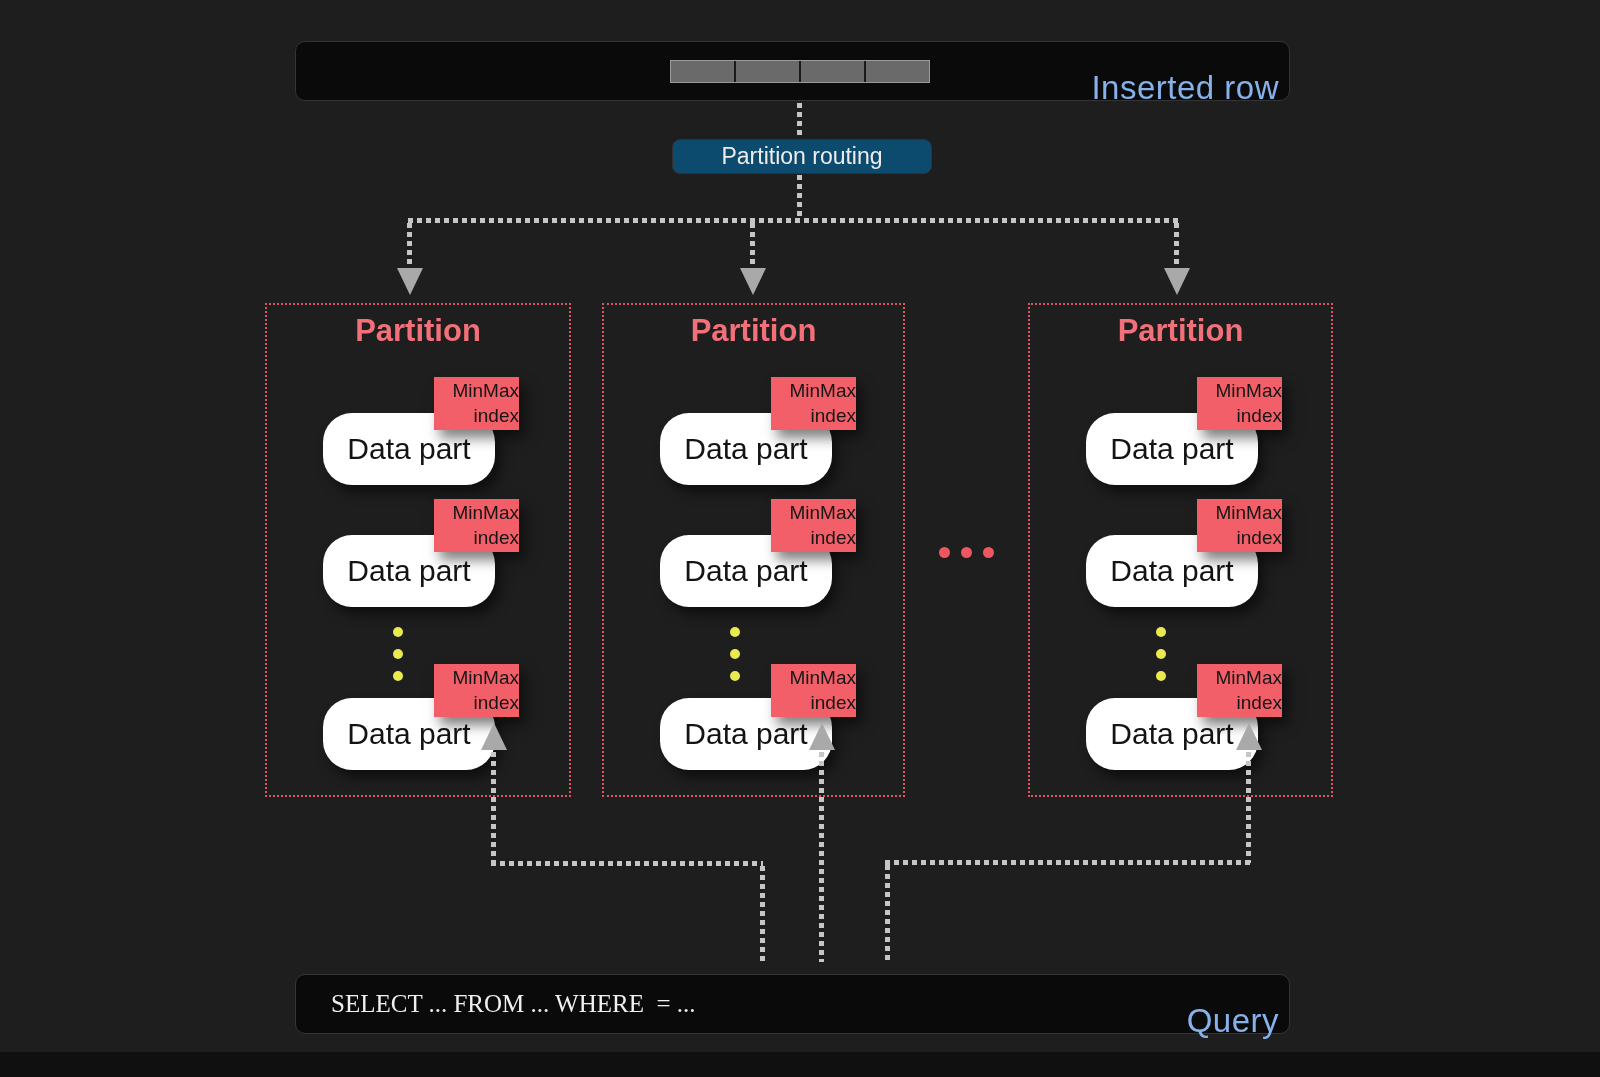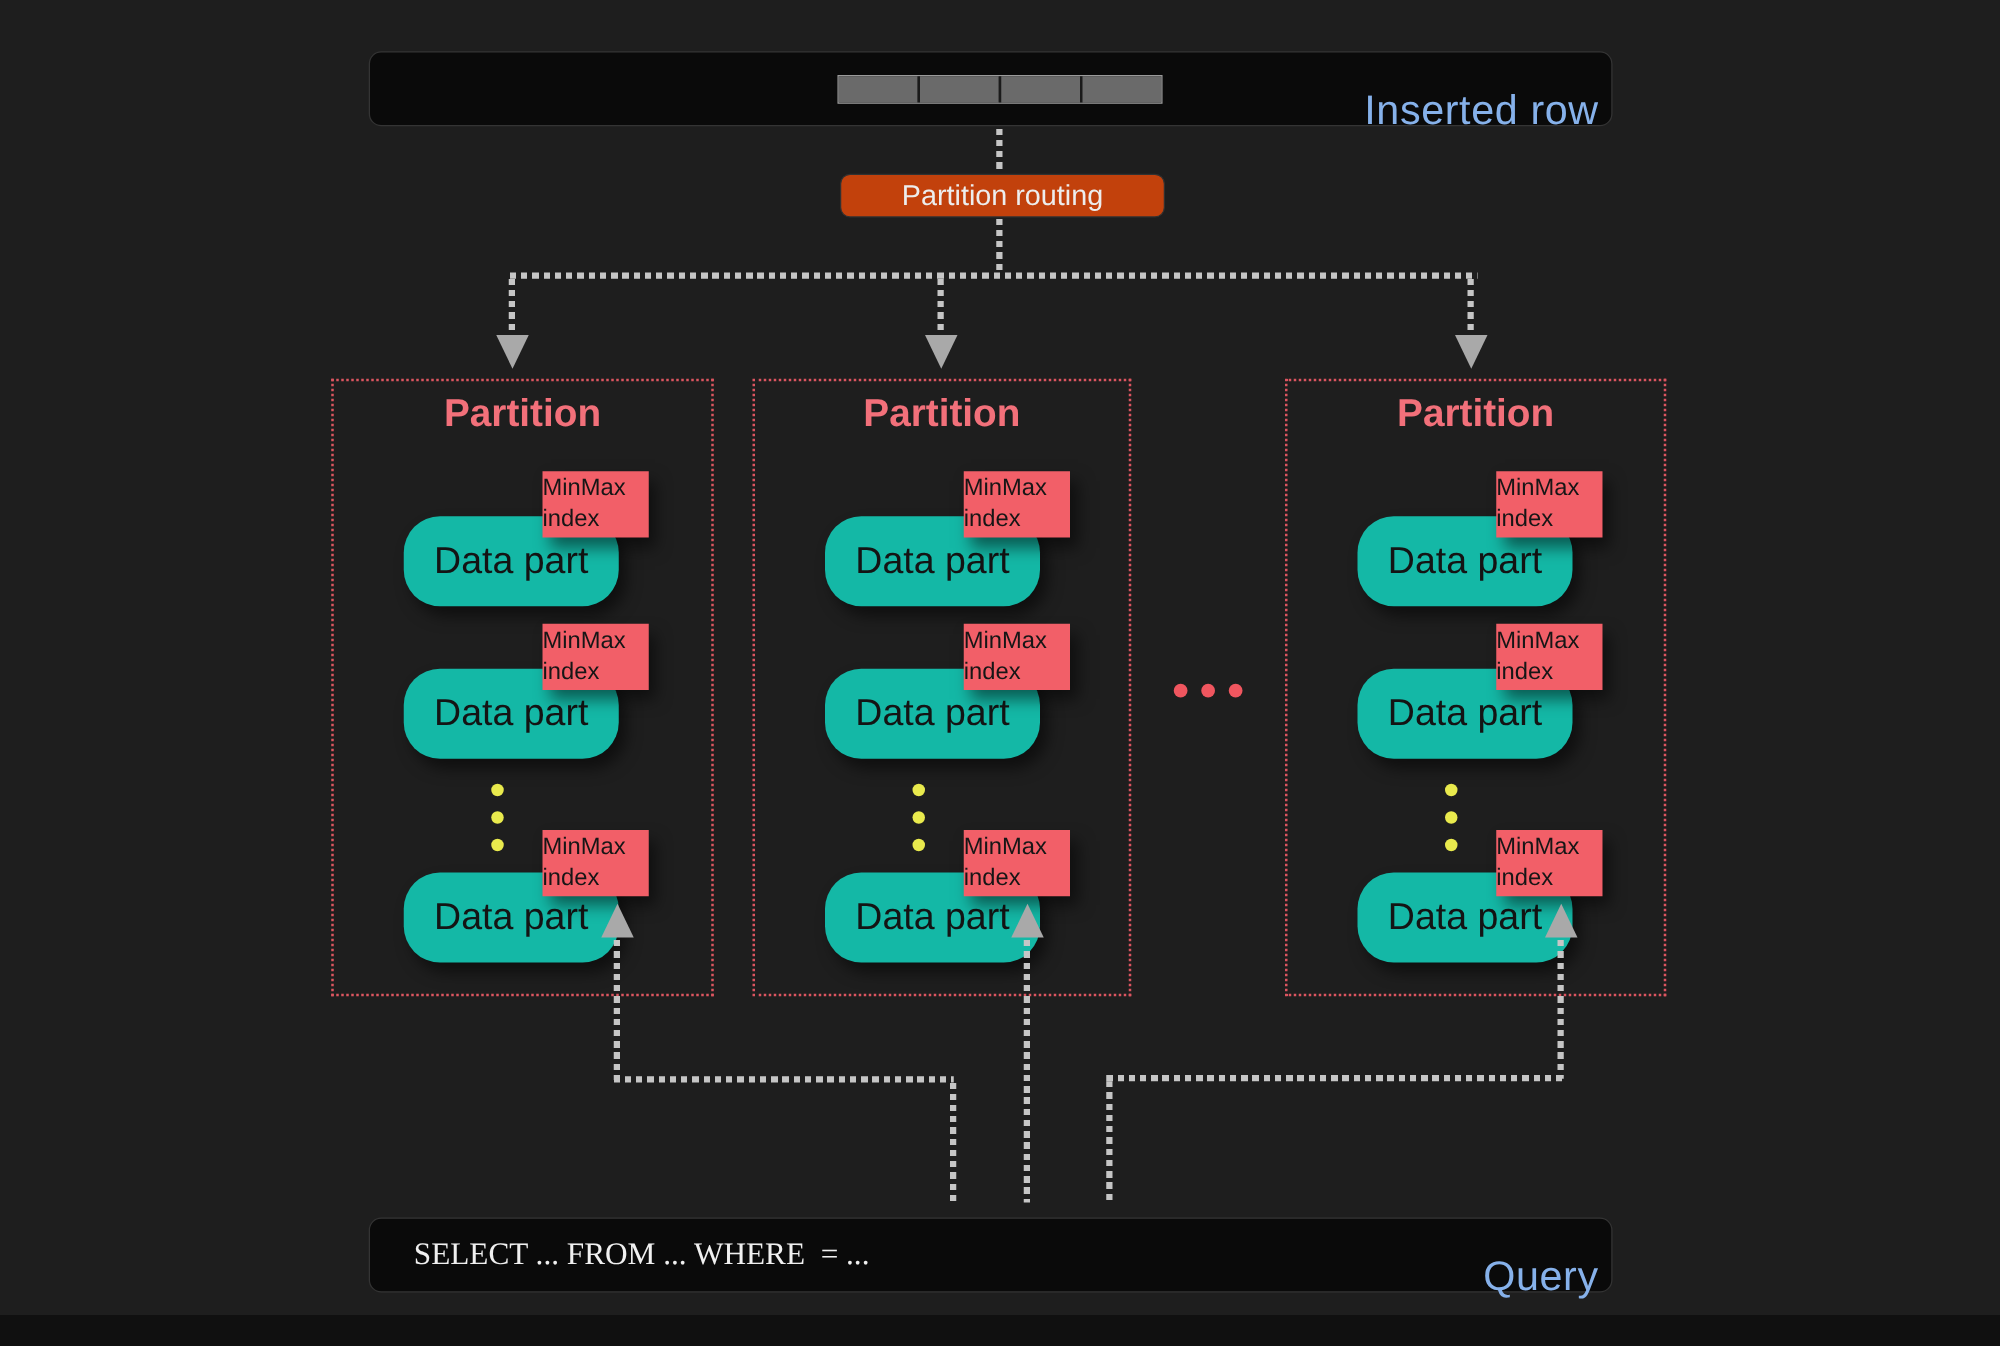--- a/index.html
+++ b/index.html
@@ -21,48 +21,48 @@
   }
   
   .row-cells{
     position:absolute;left:374px;top:18px;width:260px;height:23px;
     display:flex;border:1px solid #9b9b9b;box-sizing:border-box;background:#1a1a1a;
   }
   .cell{flex:1;background:#6a6a6a;border-left:2px solid #1a1a1a;}
   .cell:first-child{border-left:none;}
   
   .tag{
-    position:absolute;background:#c2410c;border:1px solid #313131;border-radius:8px;
+    position:absolute;background:#0c4a6e;border:1px solid #313131;border-radius:8px;
     display:flex;align-items:center;justify-content:center;
     color:#ededed;font-size:23px;box-sizing:border-box;z-index:6;
   }
   
   .vdots{position:absolute;width:5px;background-image:repeating-linear-gradient(to bottom,#c6c6c6 0 5px,transparent 5px 9px);z-index:4;}
   .hdots{position:absolute;height:5px;background-image:repeating-linear-gradient(to right,#c6c6c6 0 5px,transparent 5px 9px);z-index:4;}
   .arrow-down{position:absolute;width:0;height:0;border-left:13px solid transparent;border-right:13px solid transparent;border-top:27px solid #a9a9a9;z-index:4;}
   .arrow-up{position:absolute;width:0;height:0;border-left:13px solid transparent;border-right:13px solid transparent;border-bottom:27px solid #a9a9a9;z-index:4;}
   
   .partition{
     position:absolute;top:303px;height:494px;border:2px dotted #dc5560;
     box-sizing:border-box;z-index:2;
   }
   .partition-title{
     position:absolute;top:8px;left:0;width:100%;text-align:center;
     color:#f2707a;font-size:31px;font-weight:700;
   }
   .datapart{
-    position:absolute;left:56px;width:172px;height:72px;background:#14b8a6;
+    position:absolute;left:56px;width:172px;height:72px;background:#ffffff;
     display:flex;align-items:center;justify-content:center;
     color:#141414;font-size:30px;z-index:2;
     box-shadow:6px 8px 12px rgba(0,0,0,.5);
     border-radius:29px;
   }
   .minmax{
     position:absolute;left:167px;width:85px;height:53px;background:#f25f68;
-    display:flex;align-items:center;justify-content:center;text-align:left;
+    display:flex;align-items:center;justify-content:center;text-align:right;
     color:#161616;font-size:19px;line-height:1.3;font-weight:500;z-index:3;
     box-shadow:6px 8px 12px rgba(0,0,0,.5);
   }
   .dp1{top:108px}.dp2{top:230px}.dp3{top:393px}
   .mm1{top:72px}.mm2{top:194px}.mm3{top:359px}
   .ydot{position:absolute;left:126px;width:10px;height:10px;border-radius:50%;background:#e9ea4d;}
   .yd1{top:322px}.yd2{top:344px}.yd3{top:366px}
   
   .ellipsis{position:absolute;left:939px;top:547px;display:flex;gap:11px;}
   .rdot{width:11px;height:11px;border-radius:50%;background:#f0565f;}

